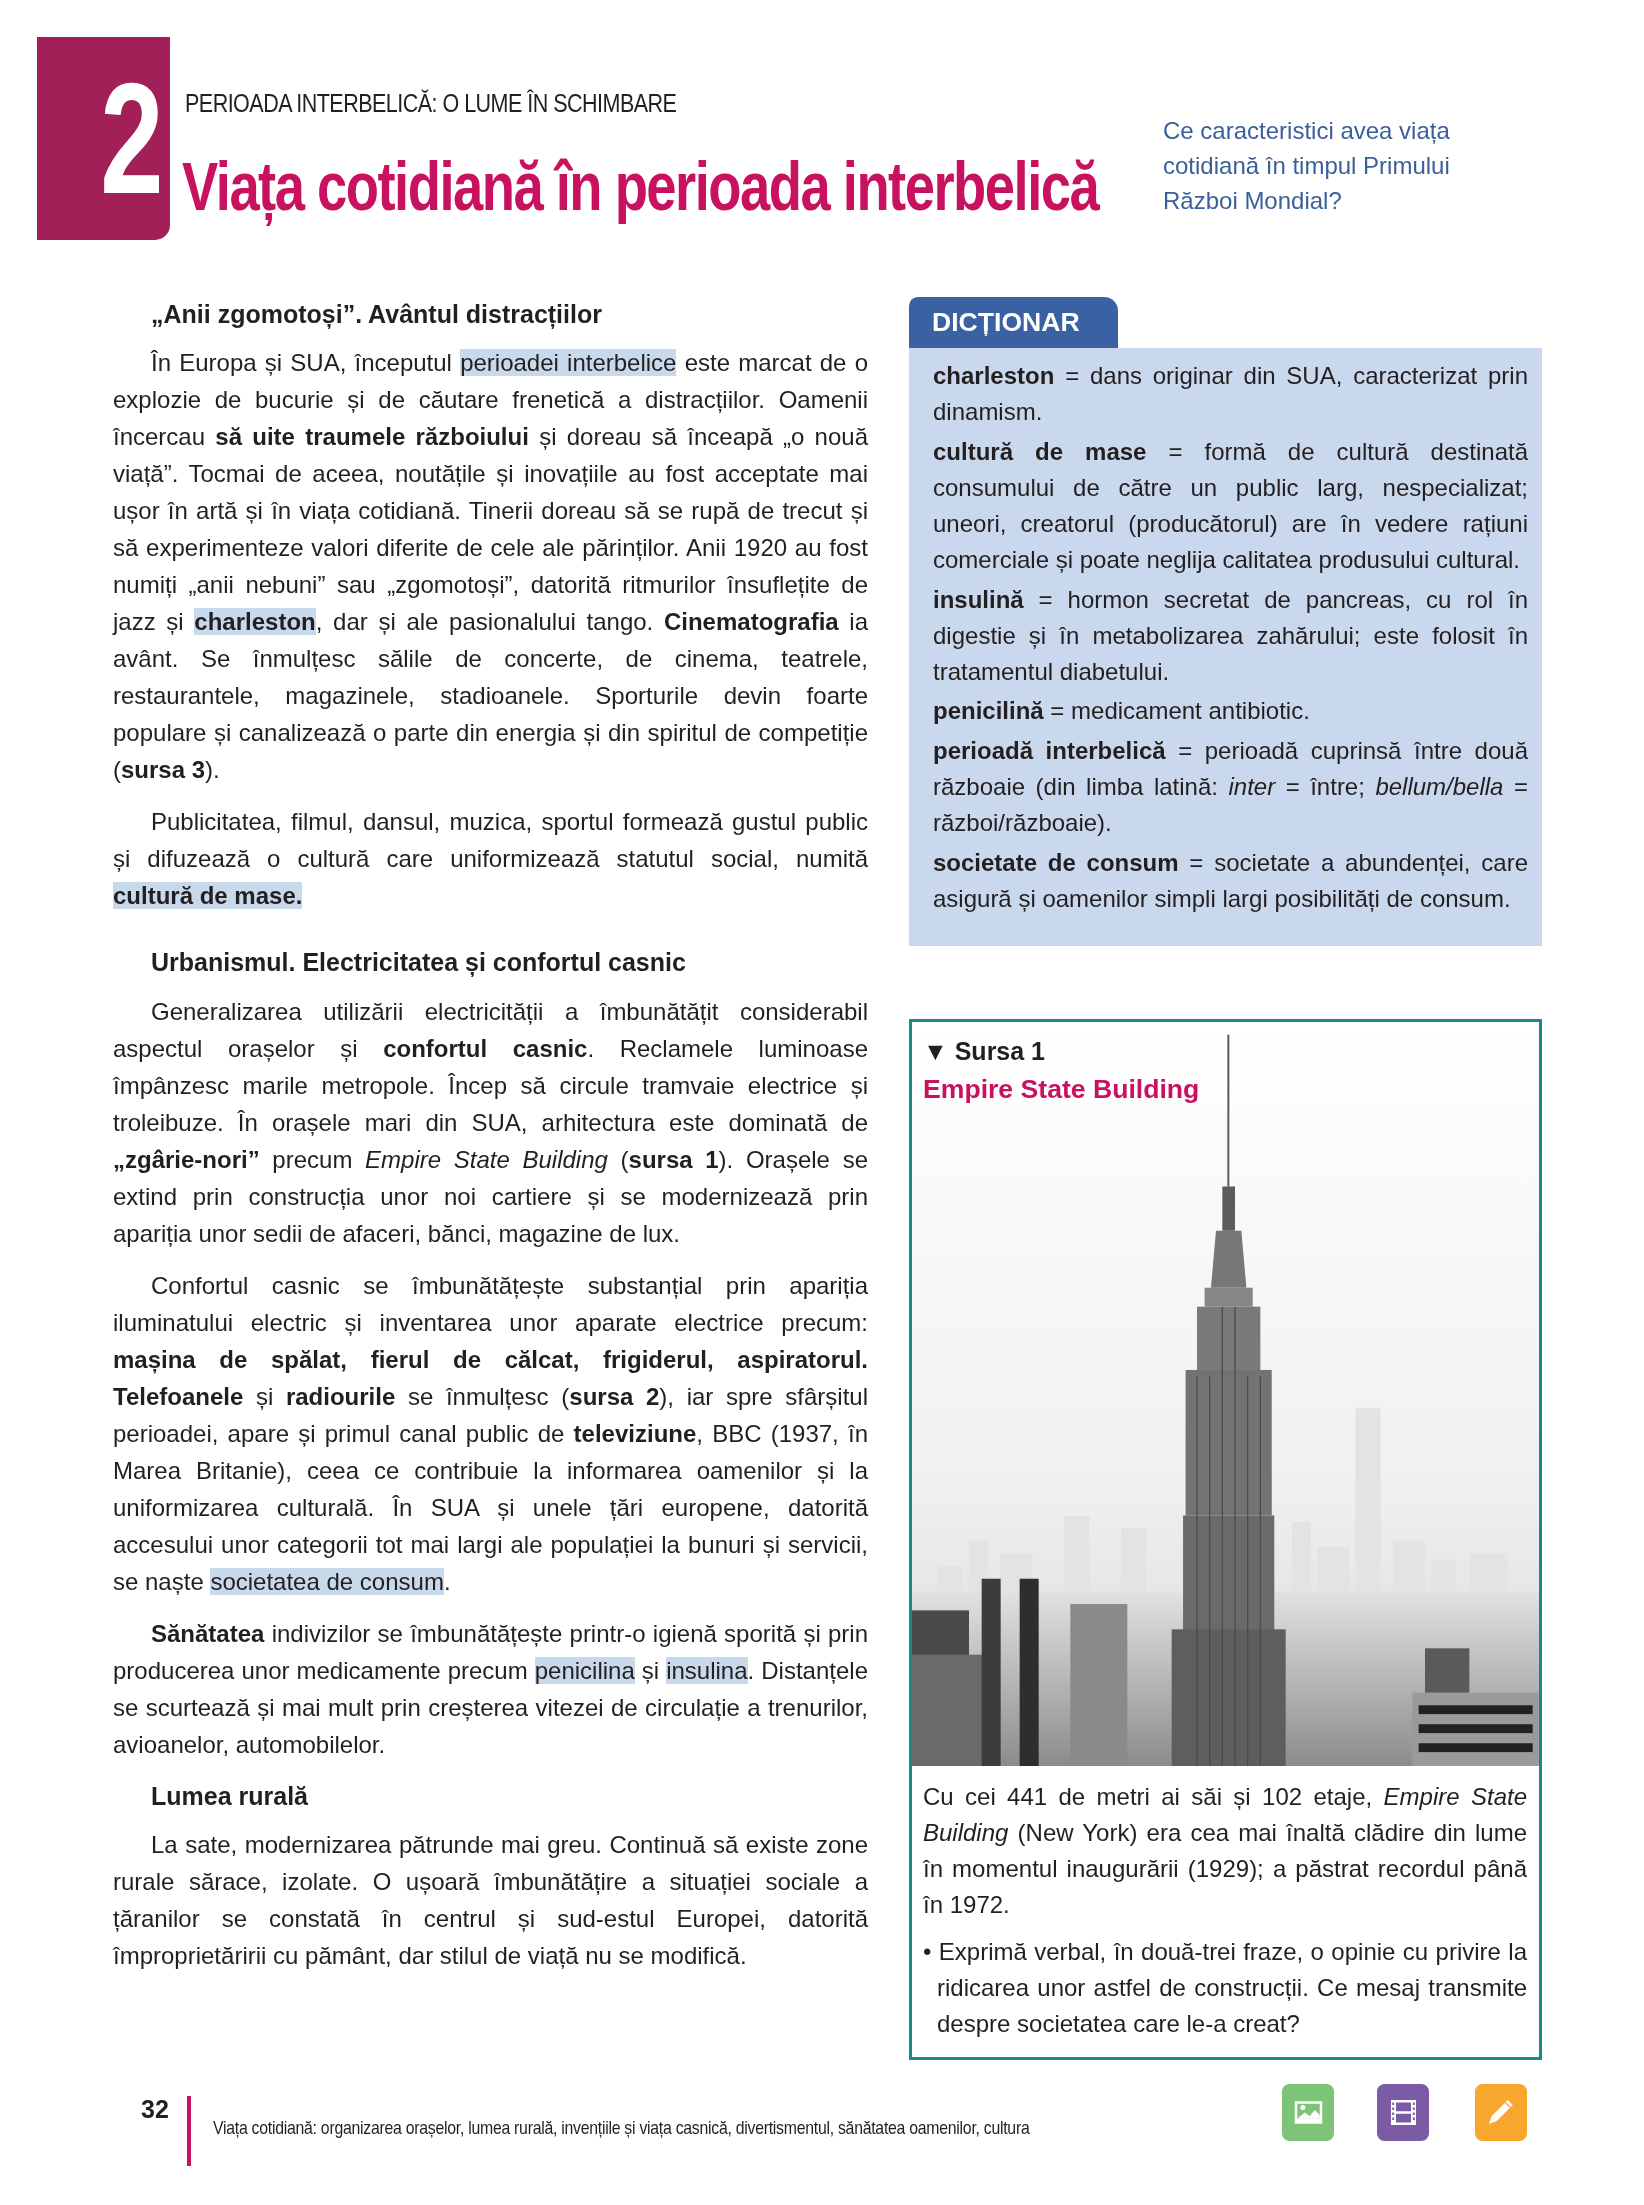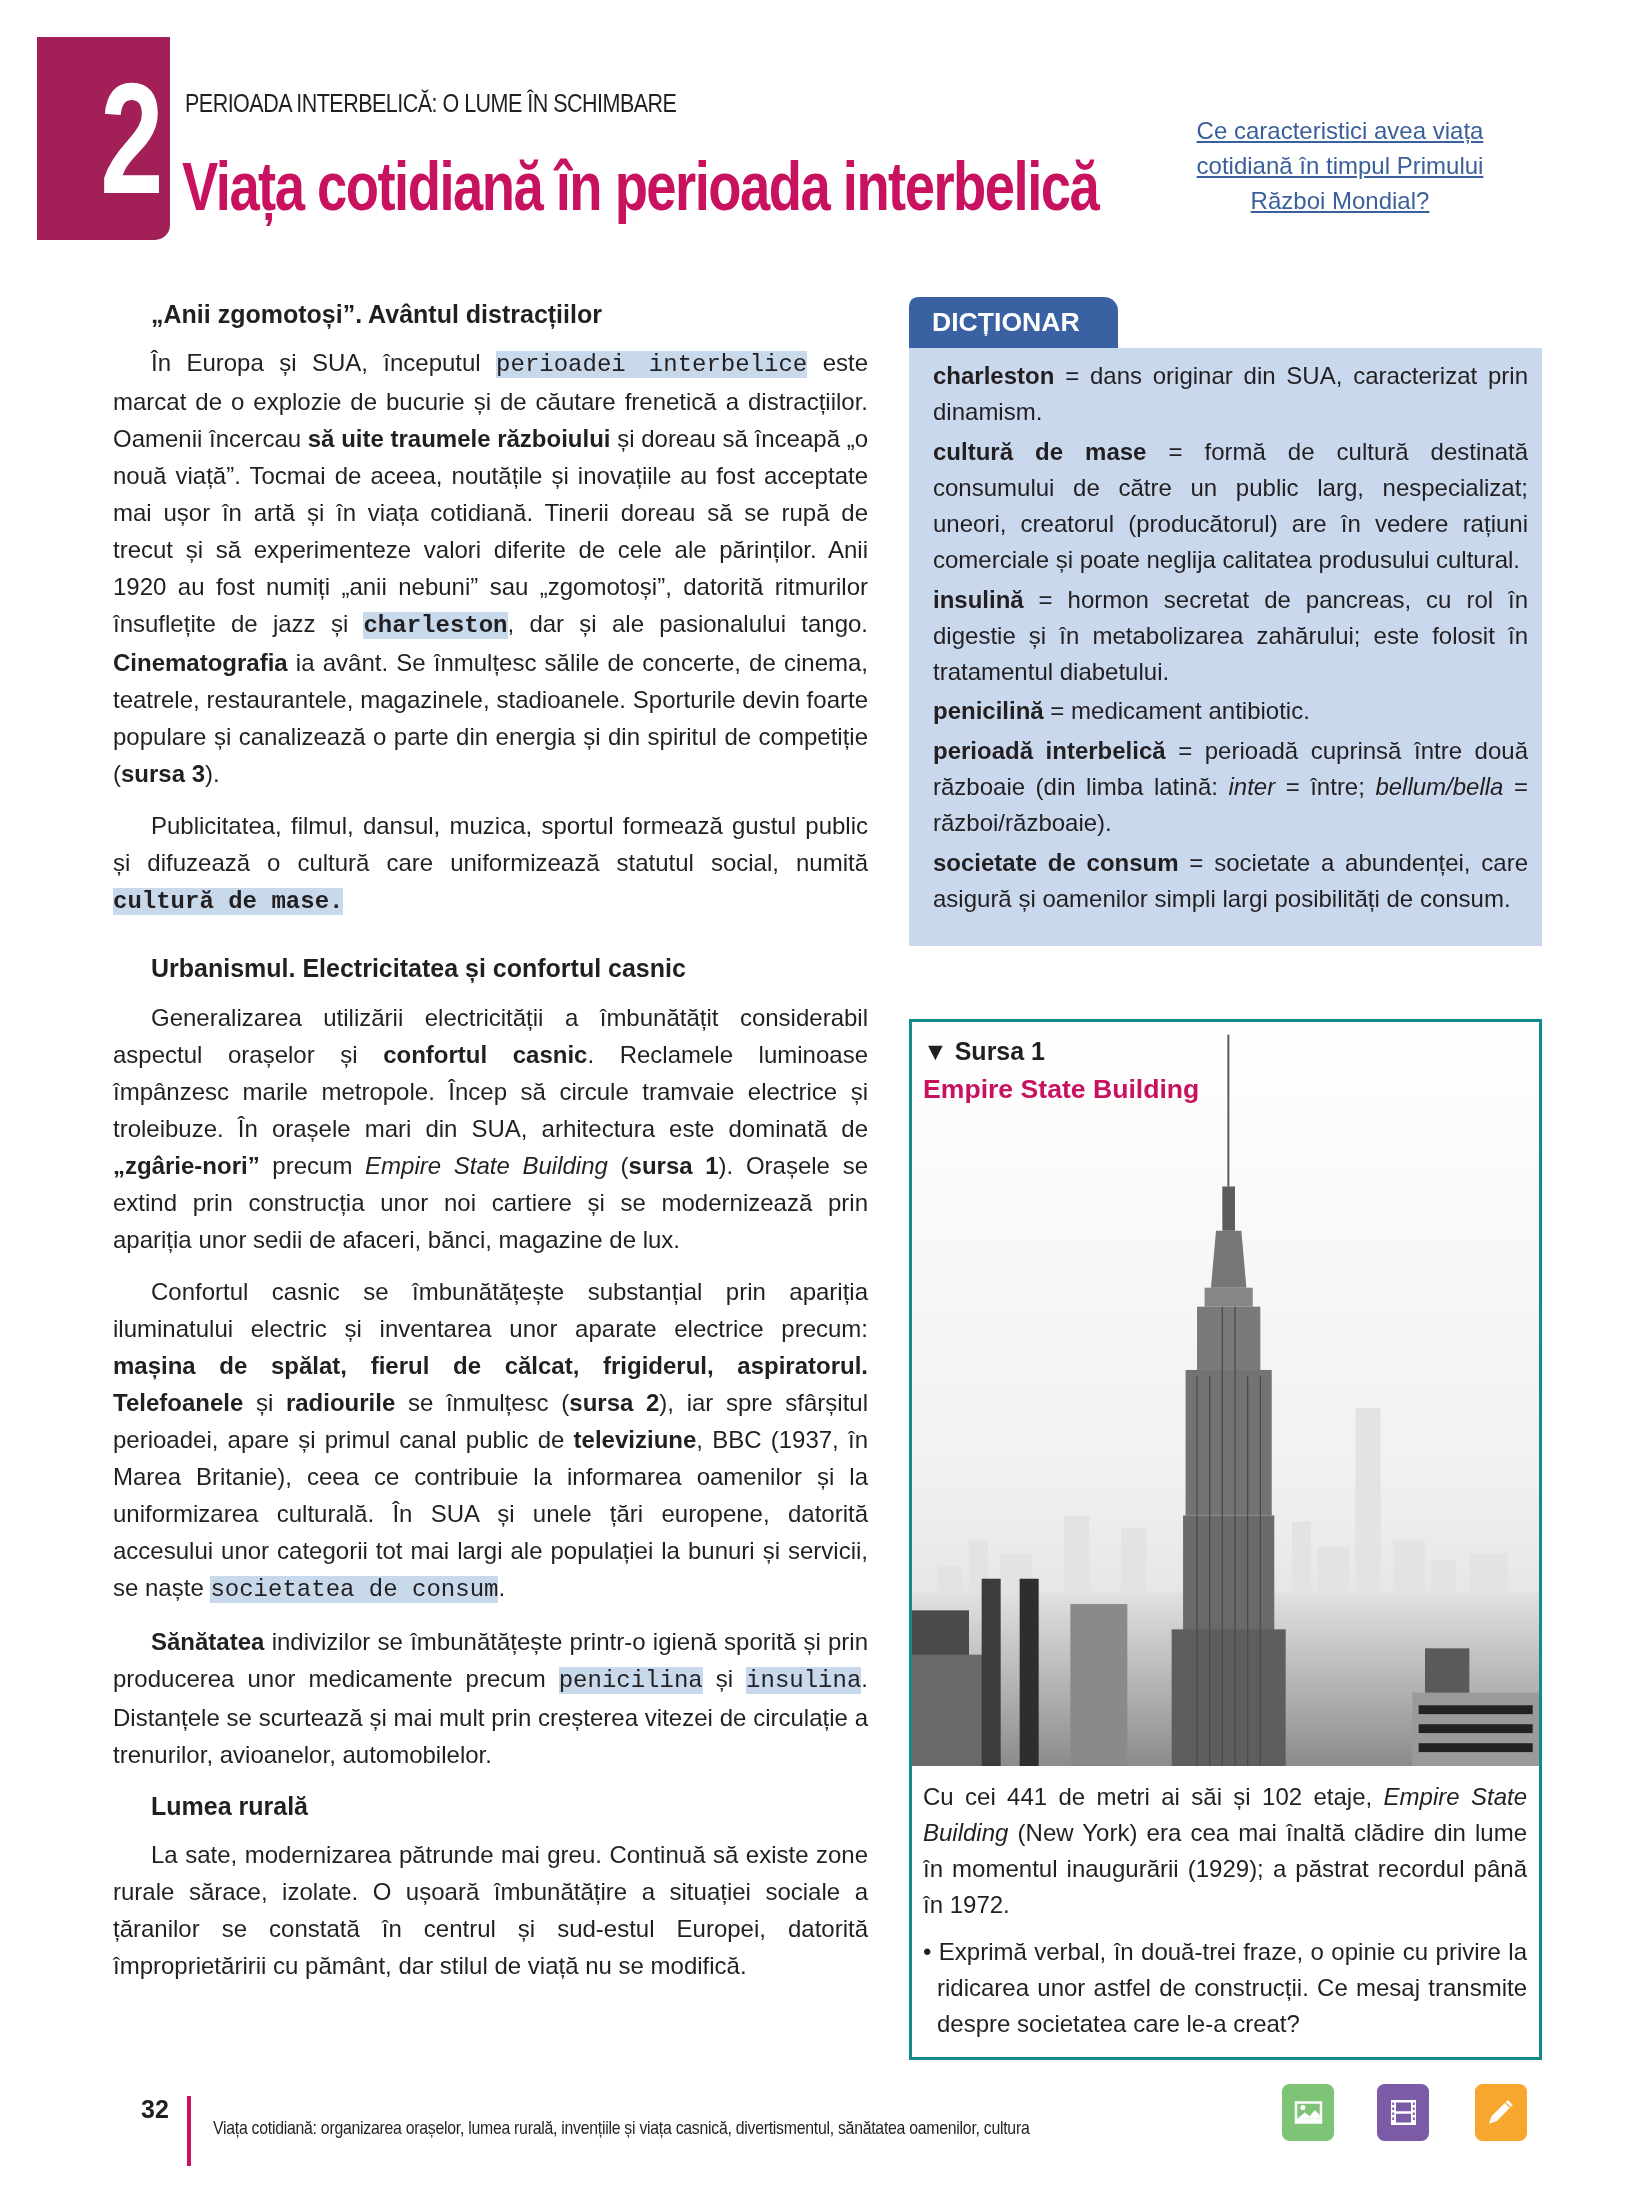--- a/index.html
+++ b/index.html
@@ -12,29 +12,29 @@
                  border-bottom-right-radius: 15px; }
   .chapter-num { left: 37px; top: 37px; width: 133px; height: 203px; color: #fff;
                  font-family: "Liberation Sans", sans-serif; font-weight: bold; font-size: 158px;
                  line-height: 203px; text-align: right; padding-right: 12.7px; box-sizing: border-box;
                  transform: scaleX(0.72); transform-origin: right center; letter-spacing: -3.8px; }
   .supertitle { left: 185px; top: 89px; font-size: 25px; color: #231f20; letter-spacing: -0.6px;
                 transform: scaleX(0.86); transform-origin: left top; white-space: nowrap; }
   .main-title { left: 182px; top: 149px; font-size: 68px; font-weight: bold; color: #c8125f;
                 letter-spacing: -1.9px; white-space: nowrap; transform: scaleX(0.8); transform-origin: left top;
                 line-height: 1.1; }
-  .question { right: 127px; top: 113px; width: 354px; text-align: center; font-size: 24px; color: #3a5f9a;
-              line-height: 35px; text-decoration: underline; }
+  .question { right: 127px; top: 113px; width: 354px; text-align: left; font-size: 24px; color: #3a5f9a;
+              line-height: 35px; }
 
   
   .col-left { left: 113px; top: 296px; width: 755px; font-size: 24px; line-height: 37px; text-align: justify; }
   .col-left p { margin: 0 0 15px 0; text-indent: 38px; }
   .col-left h2 { margin: 0 0 11.4px 38px; font-size: 25px; font-weight: bold; line-height: 37px; }
   .col-left h2.gap { margin-top: 30px; }
-  .hl { background: #c9d9ec; font-family: Liberation Mono, monospace; }
+  .hl { background: #c9d9ec; }
   b { font-weight: bold; }
 
   
   .dict-tab { left: 909px; top: 297px; width: 209px; height: 53px; background: #3a62a3;
               border-top-left-radius: 8.9px; border-top-right-radius: 14px; color: #fff;
               font-weight: bold; font-size: 26.6px; line-height: 51px; padding-left: 23px; box-sizing: border-box; }
   .dict-box { left: 909px; top: 348px; width: 633px; height: 598px; background: #c9d8ec;
               box-sizing: border-box; padding: 10px 14px 0 24px; font-size: 24px; line-height: 36px; text-align: justify; }
   .dict-entry { margin: 0 0 3.8px 0; }
   .dict-entry .term { font-weight: bold; }

